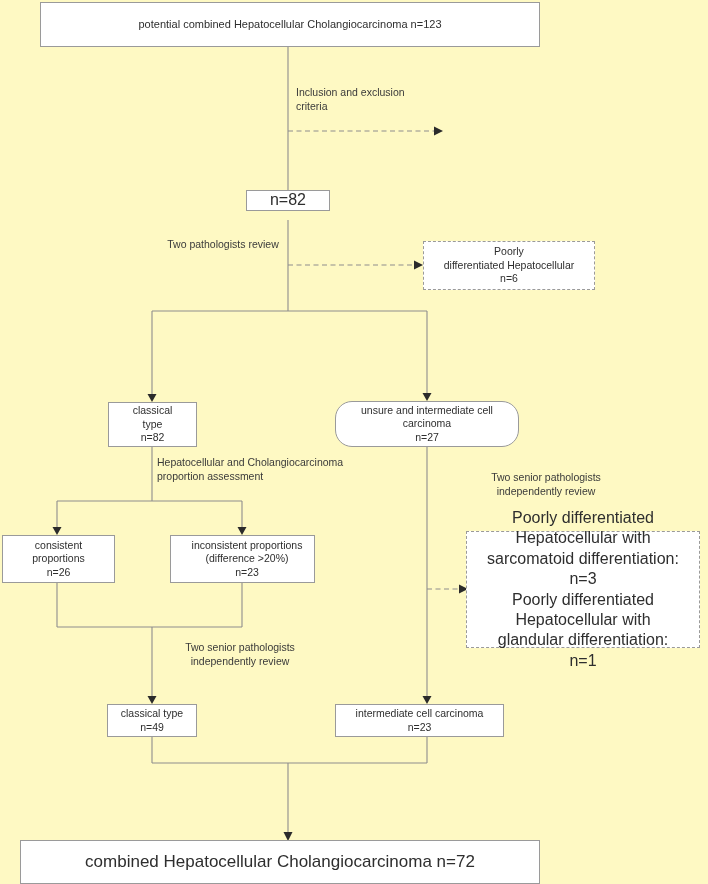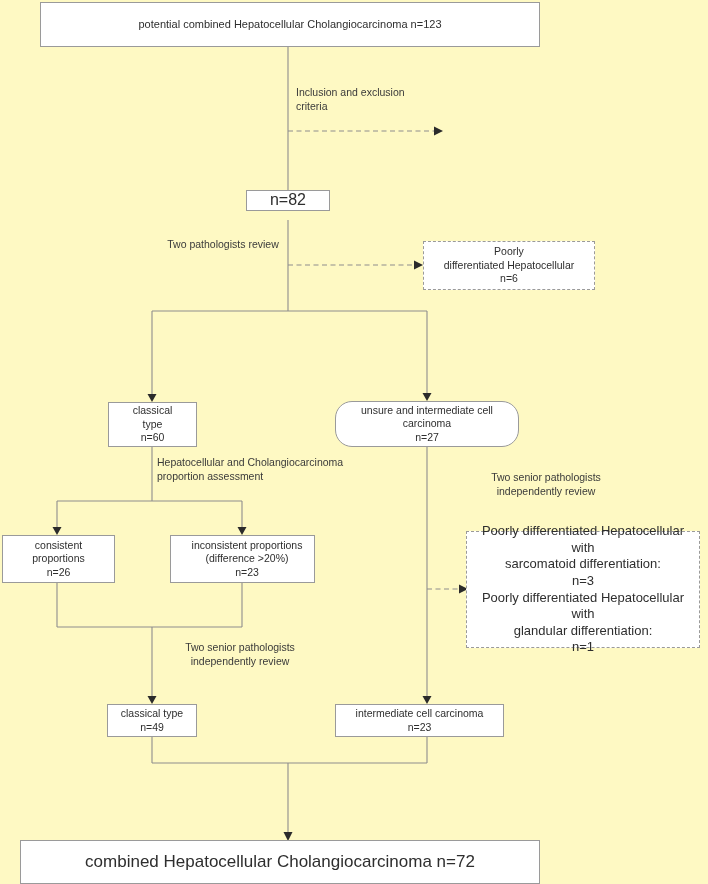--- a/index.html
+++ b/index.html
@@ -120,35 +120,35 @@
 
 
   <div class="node solid" style="left:246px; top:190px; width:84px; height:21px; font-size:16px;">n=82</div>
 
   <div class="node dashed" style="left:423px; top:241px; width:172px; height:49px; font-size:10.5px; white-space:pre-line;">Poorly
 differentiated Hepatocellular
 n=6</div>
 
   <div class="node solid" style="left:108px; top:402px; width:89px; height:45px; font-size:10.5px; white-space:pre-line;">classical
 type
-n=60</div>
+n=82</div>
 
   <div class="node solid" style="left:335px; top:401px; width:184px; height:46px; font-size:10.5px; white-space:pre-line;border-radius:17px;">unsure and intermediate cell
 carcinoma
 n=27</div>
 
   <div class="node solid" style="left:2px; top:535px; width:113px; height:48px; font-size:10.5px; white-space:pre-line;">consistent
 proportions
 n=26</div>
 
   <div class="node solid" style="left:170px; top:535px; width:145px; height:48px; font-size:10.5px; white-space:pre-line;padding-left:13px;">inconsistent proportions
 (difference &gt;20%)
 n=23</div>
 
-  <div class="node dashed" style="left:466px; top:531px; width:234px; height:117px; font-size:13px; white-space:pre-line;">Poorly differentiated Hepatocellular with
+  <div class="node dashed" style="left:466px; top:531px; width:234px; height:117px; font-size:16px; white-space:pre-line;">Poorly differentiated Hepatocellular with
 sarcomatoid differentiation:
 n=3
 Poorly differentiated Hepatocellular with
 glandular differentiation:
 n=1</div>
 
   <div class="node solid" style="left:107px; top:704px; width:90px; height:33px; font-size:10.5px; white-space:pre-line;">classical type
 n=49</div>
 
   <div class="node solid" style="left:335px; top:704px; width:169px; height:33px; font-size:10.5px; white-space:pre-line;">intermediate cell carcinoma

